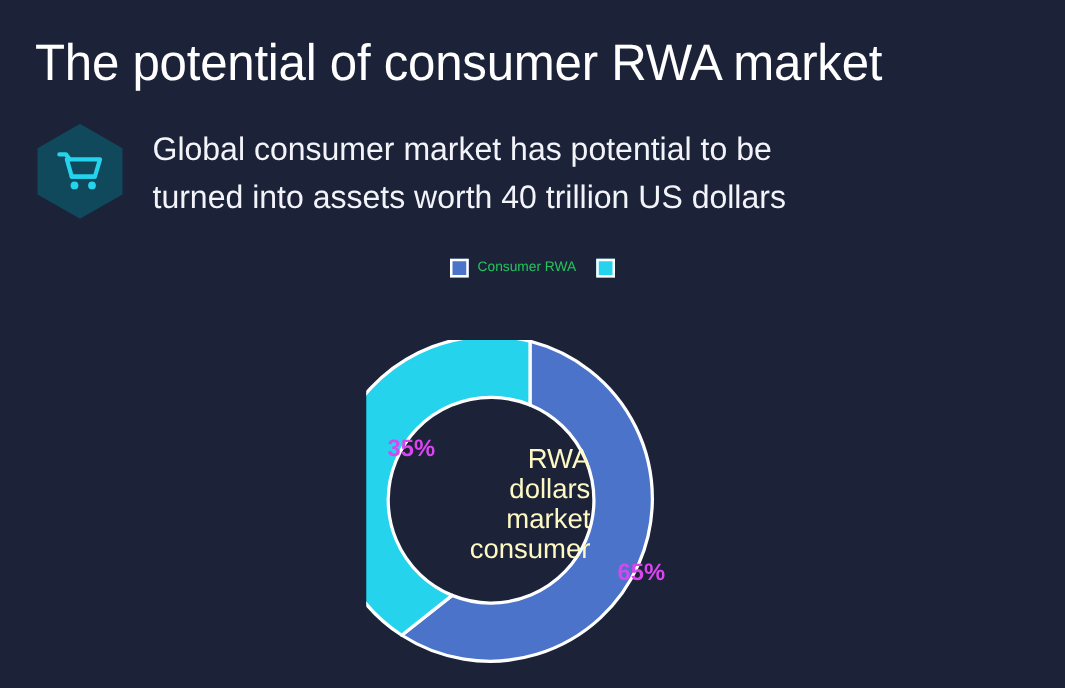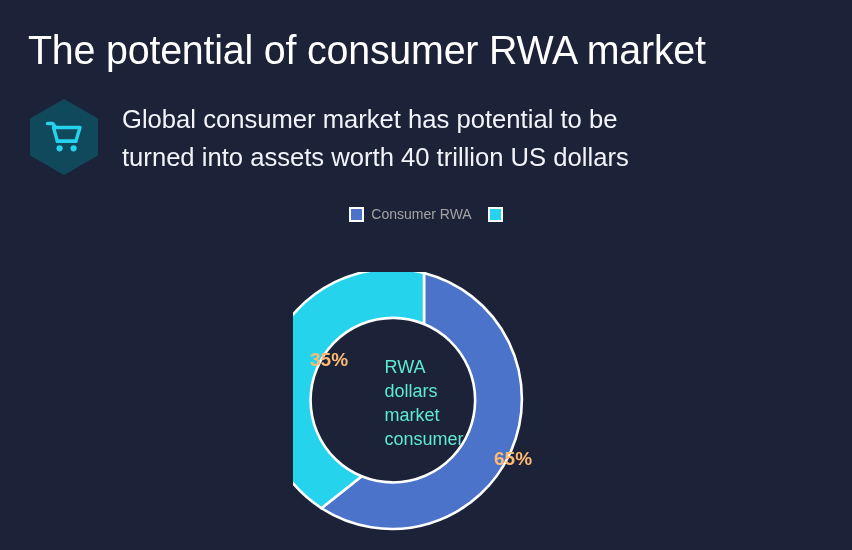--- a/index.html
+++ b/index.html
@@ -74,22 +74,22 @@
     align-items: center;
     gap: 7px;
   }
   .legend-swatch {
     width: 15px;
     height: 15px;
     border: 2px solid #ffffff;
     box-sizing: border-box;
   }
   .legend-label {
-    font-size: 14px;
-    color: #a3a3a3;
+    font-size: 11px;
+    color: #22c55e;
     line-height: 18px;
     white-space: nowrap;
   }
 
   
   .chart-area {
     position: absolute;
     left: 0;
     top: 262px;
     width: 852px;
@@ -102,34 +102,34 @@
     width: 262px;
     height: 262px;
   }
   .donut-wrap svg { display: block; }
 
   .center-label {
     position: absolute;
     left: 50%;
     top: 50%;
     transform: translate(-50%, -50%);
-    text-align: left;
-    font-size: 18px;
+    text-align: right;
+    font-size: 22px;
     line-height: 24px;
-    color: #5eead4;
+    color: #fef9c3;
     pointer-events: none;
     white-space: nowrap;
   }
   .center-label .cline { display: block; }
 
   .slice-pct {
     position: absolute;
     font-size: 19px;
     font-weight: bold;
-    color: #fdba74;
+    color: #d946ef;
     pointer-events: none;
   }
   .pct-blue  { left: 201px; top: 176px; }
   .pct-cyan  { left: 17px;  top: 77px; }
 </style>
 </head>
 <body>
 
 <div class="slide-title">The potential of consumer RWA market</div>
 

